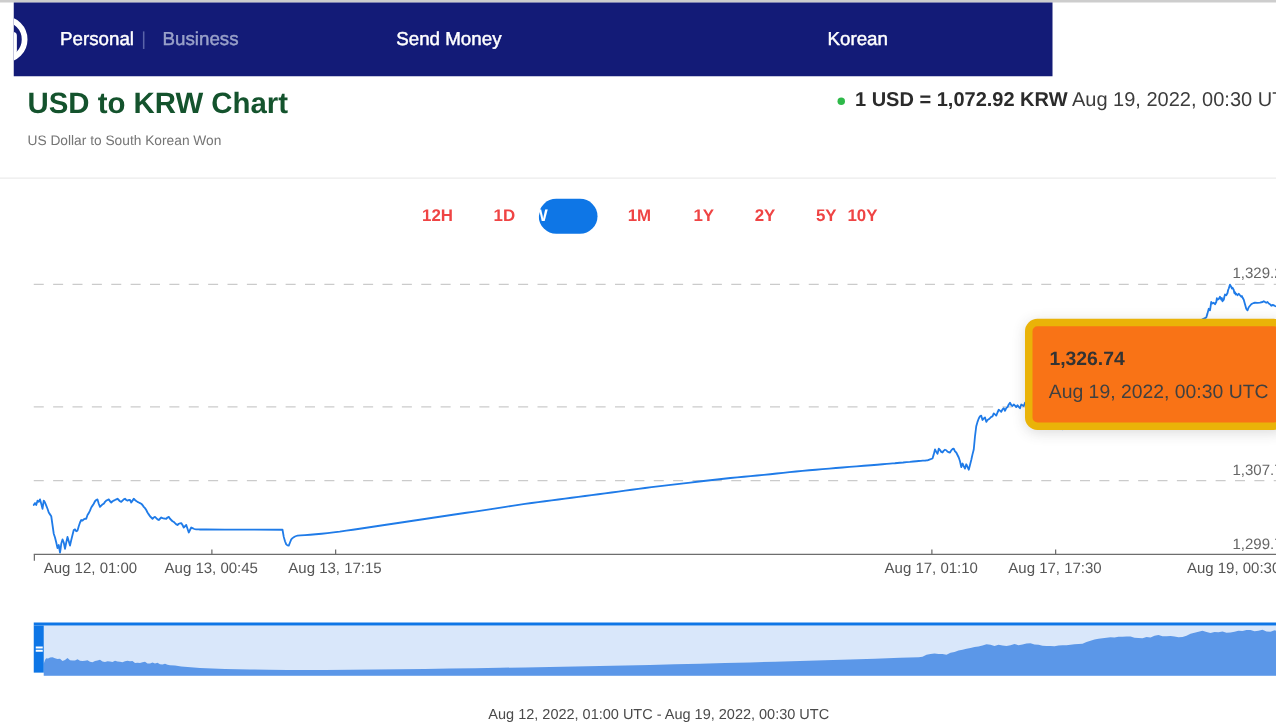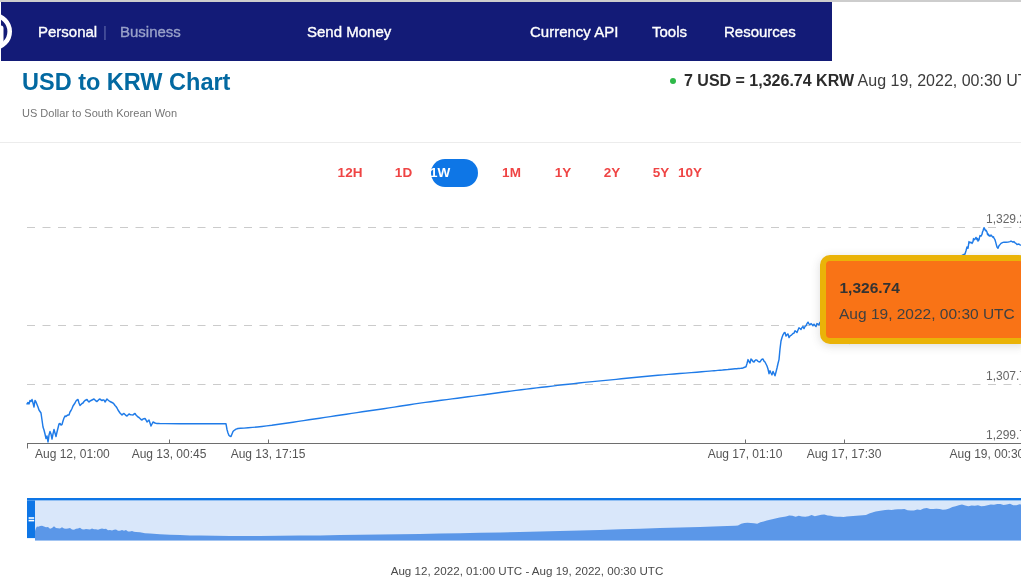--- a/index.html
+++ b/index.html
@@ -4,43 +4,41 @@
 <style>
 html,body{margin:0;padding:0}
 body{width:1021px;height:580px;font-family:"Liberation Sans",sans-serif;background:#fff;overflow:hidden;position:relative}
 .abs{position:absolute}
 .navlink{position:absolute;top:0;height:59px;line-height:59px;color:#fff;font-size:15px;white-space:nowrap;-webkit-text-stroke:0.35px #fff}
 .rlabel{position:absolute;top:159px;height:28px;line-height:28px;font-size:13.5px;font-weight:bold;color:#ef4444;transform:translateX(-50%);white-space:nowrap}
 </style>
 </head>
 <body>
 <div class="abs" style="left:0;top:0;width:1021px;height:2px;background:#CDCDCD"></div>
-<div class="abs" style="left:1px;top:2px;width:831px;height:59px;background:#131B77;overflow:hidden">
+<div class="abs" style="left:11px;top:2px;width:831px;height:59px;background:#131B77;overflow:hidden">
   <svg class="abs" style="left:0;top:0" width="40" height="59" viewBox="0 0 40 59">
     <circle cx="-7.5" cy="29.5" r="16.2" fill="none" stroke="#fff" stroke-width="4.6"></circle>
     <rect x="-4" y="23.5" width="6.5" height="18" rx="3" fill="#fff"></rect>
   </svg>
   <div class="navlink" style="left:37px">Personal</div>
   <div class="navlink" style="left:102px;color:#5A64A8;-webkit-text-stroke:0 transparent">|</div>
   <div class="navlink" style="left:306px">Send Money</div>
   <div class="navlink" style="left:119px;color:#99A1C9;-webkit-text-stroke:0.35px #99A1C9">Business</div>
-  <div class="navlink" style="left:529px">Currency API</div>
-  <div class="navlink" style="left:651px">Tools</div>
-  <div class="navlink" style="left:723px">Resources</div>
+  <div class="navlink" style="left:651px">Korean</div>
   <div class="abs" style="left:1001px;top:11px;width:40px;height:37px;border-radius:8px;background:#0E76E6"></div>
 </div>
-<div class="abs" style="left:22px;top:69px;font-size:23.5px;font-weight:bold;color:#0369a1">USD to KRW Chart</div>
+<div class="abs" style="left:22px;top:69px;font-size:23.5px;font-weight:bold;color:#14532d">USD to KRW Chart</div>
 <div class="abs" style="left:22px;top:107px;font-size:11px;color:#757575">US Dollar to South Korean Won</div>
 <div class="abs" style="left:670px;top:77.5px;width:6px;height:6px;border-radius:50%;background:#2EB949"></div>
-<div class="abs" style="left:684px;top:72px;font-size:16px;color:#2B2B2B;white-space:nowrap"><b>7 USD = 1,326.74 KRW</b> <span style="color:#3C3C3C">Aug 19, 2022, 00:30 UTC</span></div>
+<div class="abs" style="left:684px;top:72px;font-size:16px;color:#2B2B2B;white-space:nowrap"><b>1 USD = 1,072.92 KRW</b> <span style="color:#3C3C3C">Aug 19, 2022, 00:30 UTC</span></div>
 <div class="abs" style="left:0px;top:142px;width:1021px;height:1px;background:#ECECEC"></div>
 <div class="rlabel" style="left:350px">12H</div>
 <div class="rlabel" style="left:403.5px">1D</div>
 <div class="abs" style="left:430.5px;top:159px;width:47.5px;height:28px;border-radius:14px;background:#0E76E6"></div>
-<div class="rlabel" style="left:440px;color:#fff">1W</div>
+<div class="rlabel" style="left:428px;color:#fff">1W</div>
 <div class="rlabel" style="left:511.5px">1M</div>
 <div class="rlabel" style="left:563px">1Y</div>
 <div class="rlabel" style="left:612px">2Y</div>
 <div class="rlabel" style="left:661px">5Y</div>
 <div class="rlabel" style="left:690px">10Y</div>
 
 <svg class="abs" style="left:0;top:0" width="1021" height="580" viewBox="0 0 1021 580">
 
   <path d="M27 227.5H1021" stroke="#CBCBCB" stroke-width="1" stroke-dasharray="8 7.5" fill="none"></path>
   <path d="M27 325.5H1021" stroke="#CBCBCB" stroke-width="1" stroke-dasharray="8 7.5" fill="none"></path>

